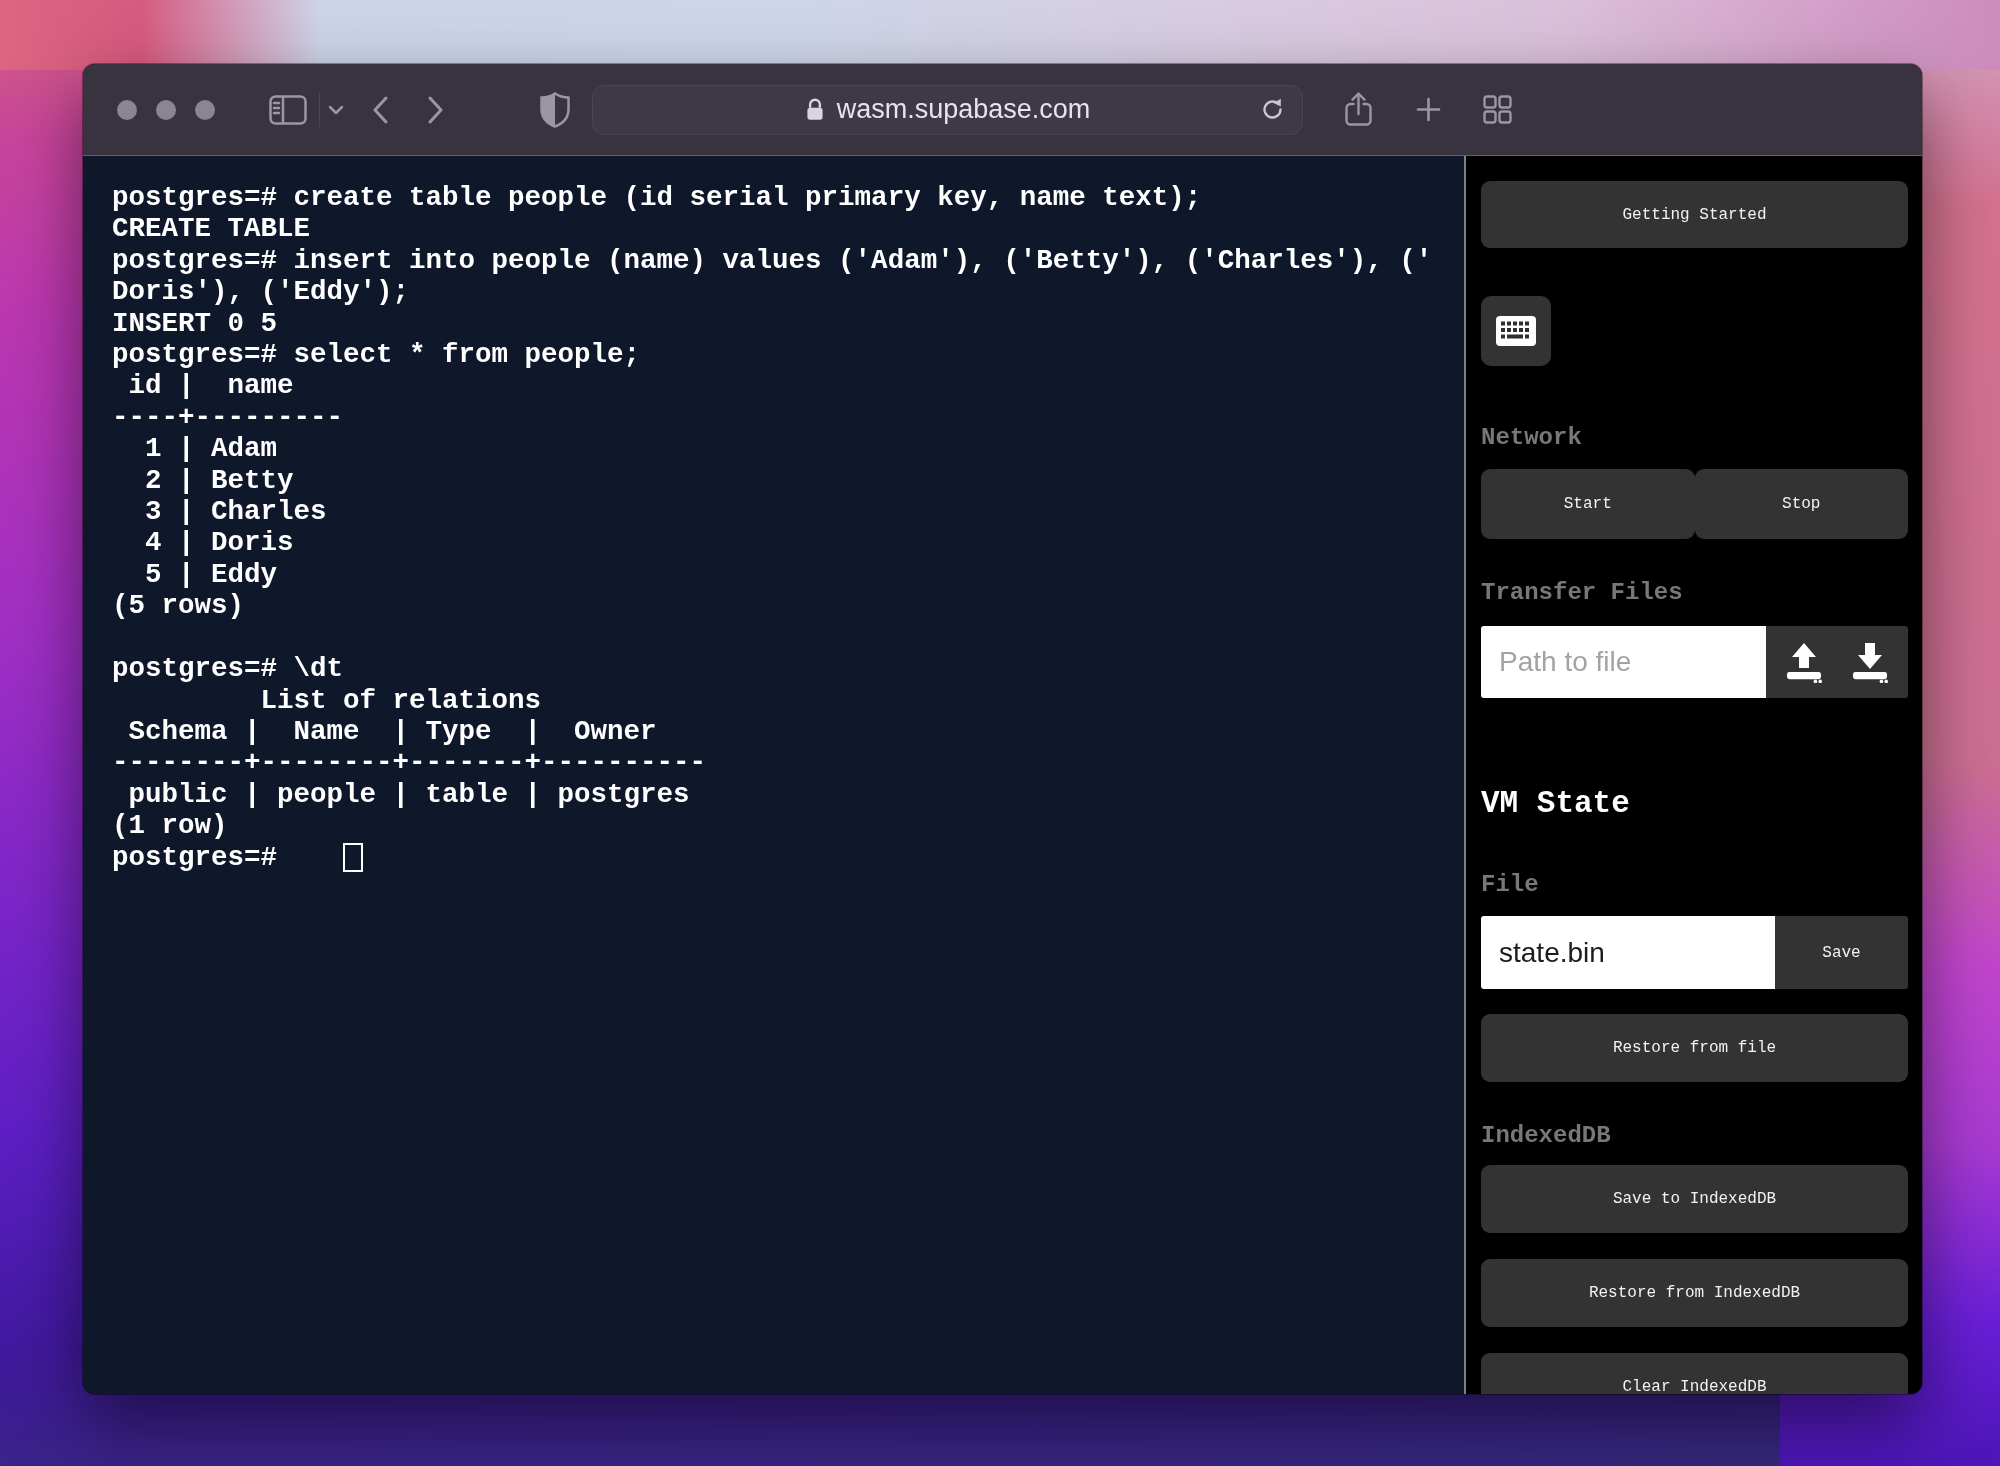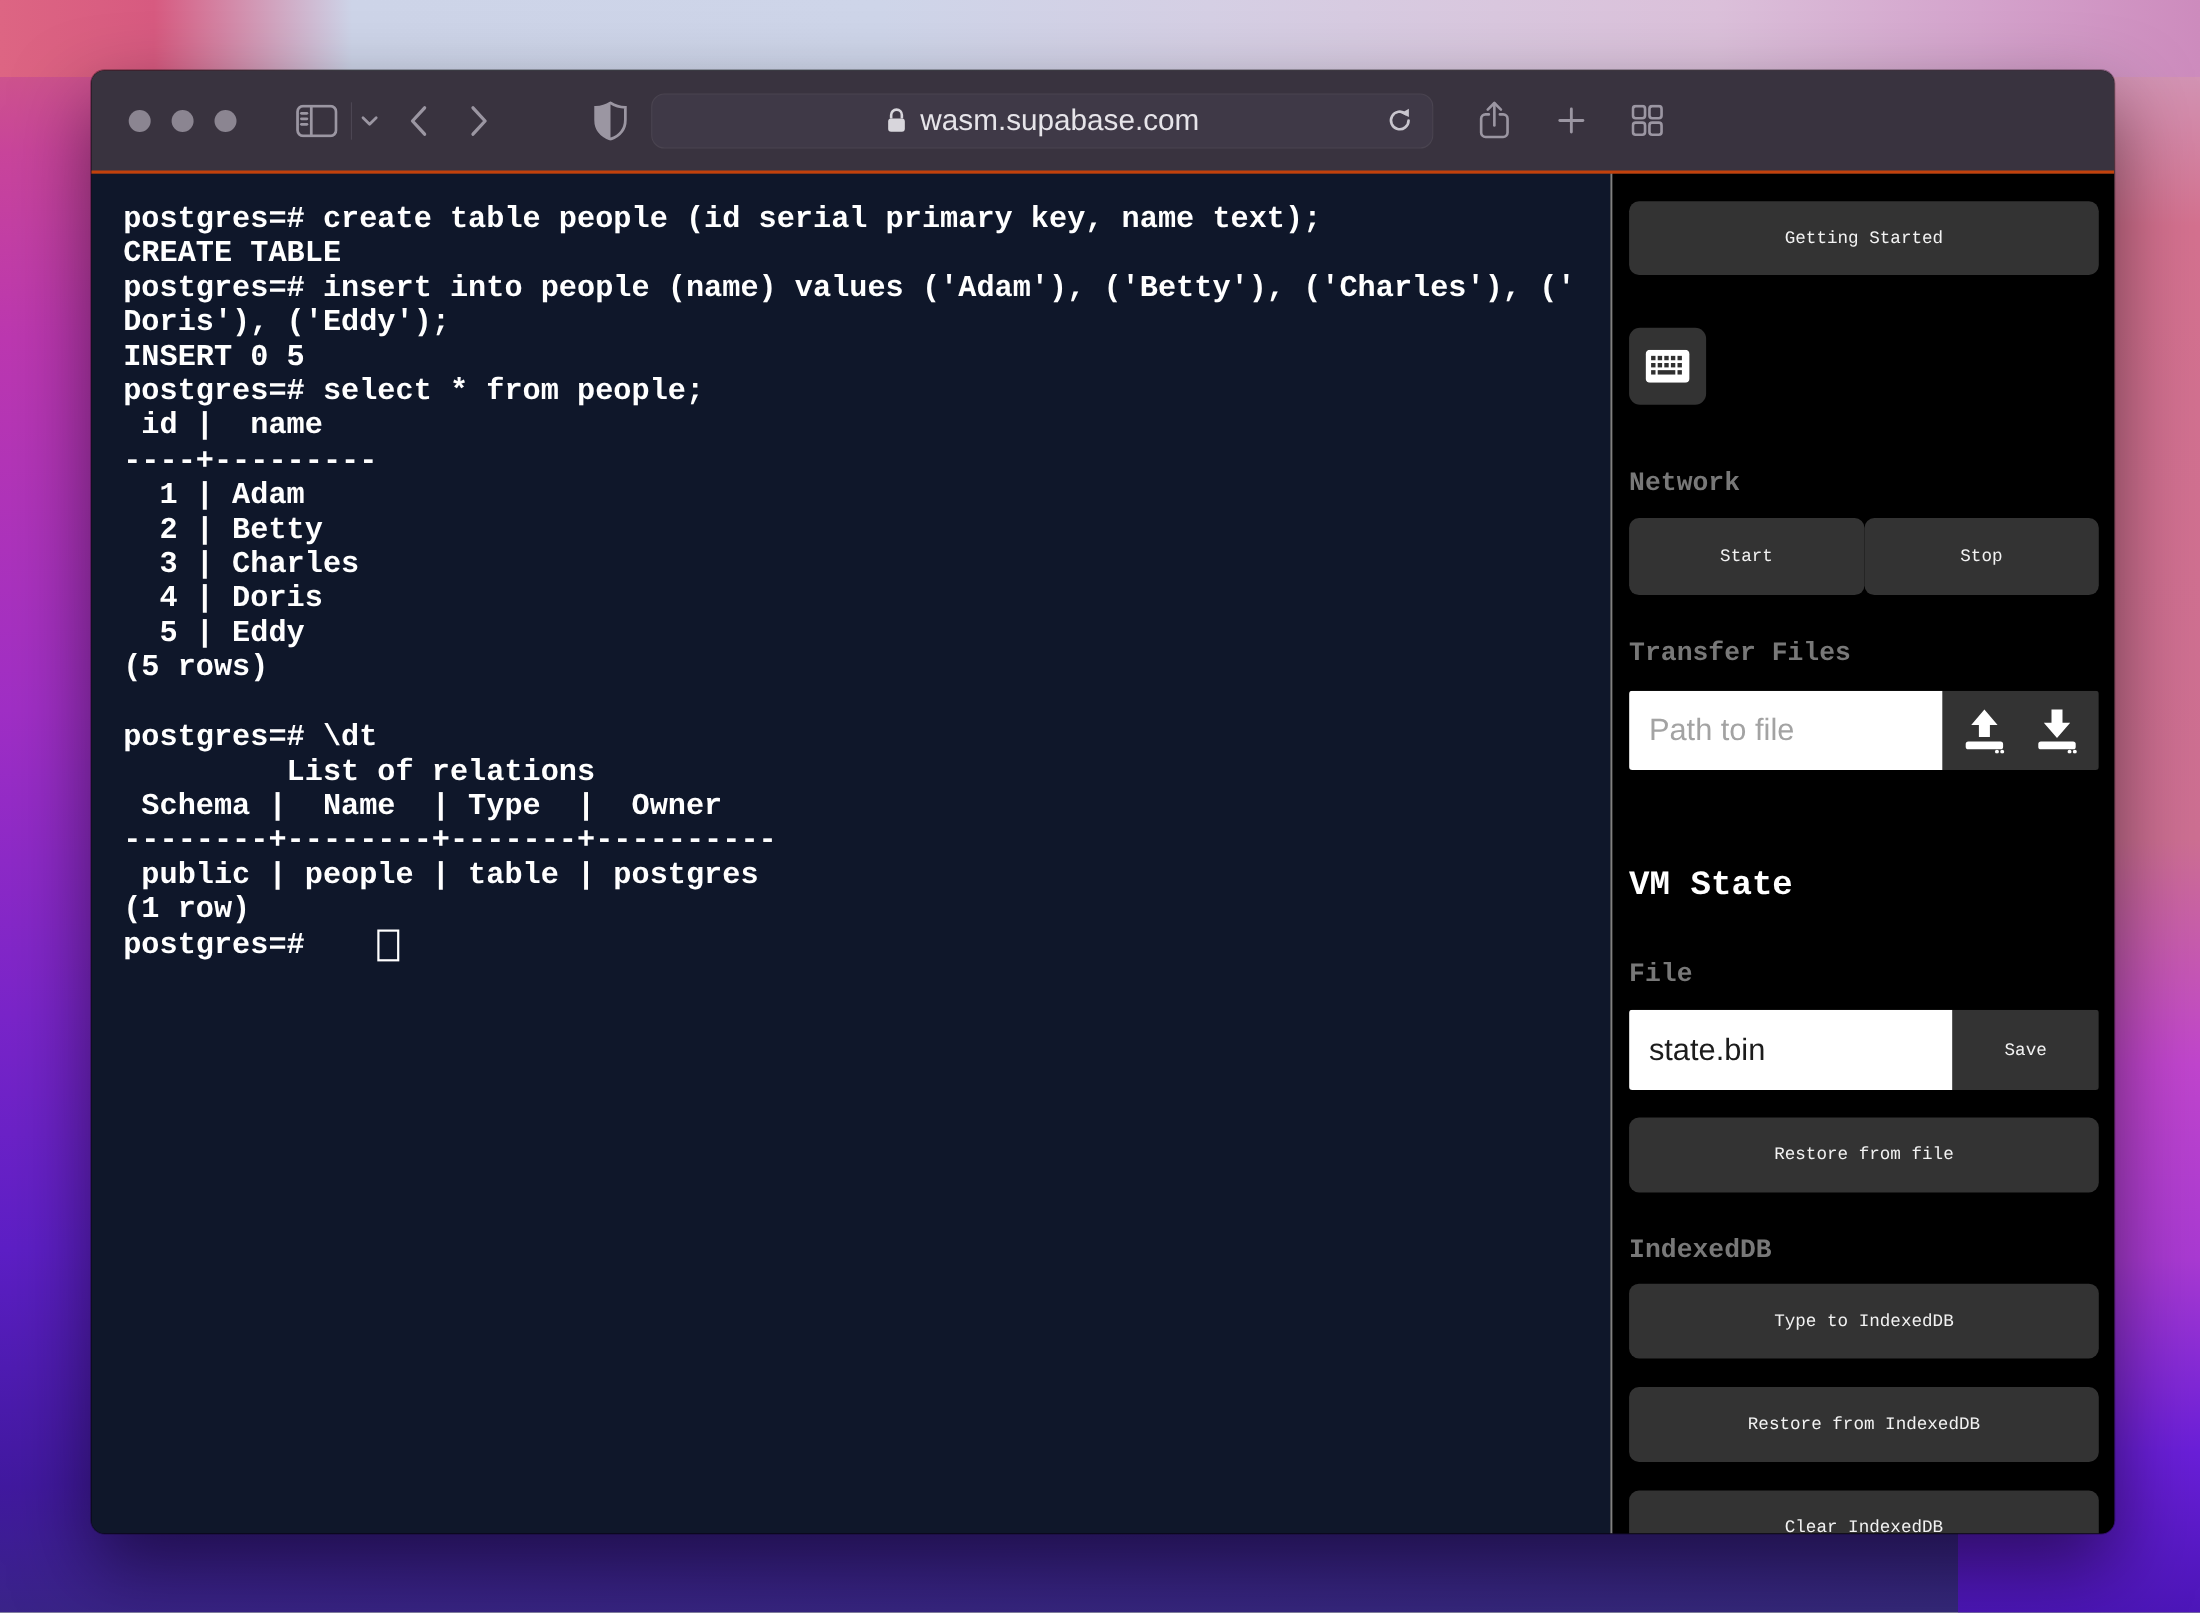--- a/index.html
+++ b/index.html
@@ -15,21 +15,21 @@
       linear-gradient(178deg,#d2617f 0%,#c9459b 9%,#bc38b0 20%,#a02fc5 42%,#7a25c9 60%,#5d1fc5 74%,#41199f 88%,#352a7a 100%);
   }
   .window{
     position:absolute;left:83px;top:64px;width:1839px;height:1330px;
     border-radius:12px;overflow:hidden;background:#000;
     box-shadow:0 30px 70px rgba(0,0,0,.5),0 0 0 1px rgba(0,0,0,.35);
     display:flex;flex-direction:column;
   }
   
   .titlebar{
-    height:91px;flex:0 0 91px;background:#39333f;border-bottom:3px solid #c2410c;
+    height:91px;flex:0 0 91px;background:#39333f;border-bottom:1px solid #c2410c;
     display:flex;align-items:center;color:#9b96a2;
   }
   .traffic{display:flex;gap:19px;margin-left:34px;}
   .traffic span{width:20px;height:20px;border-radius:50%;background:#8b8591;display:block;}
   .tb-icon{display:flex;align-items:center;justify-content:center;color:#9b96a2;background:none;border:none;padding:0;}
   .grp-sidebar{margin-left:54px;display:flex;align-items:center;}
   .sep{width:1px;height:34px;background:#4c4653;margin:0 8px 0 12px;}
   .nav-back{margin-left:28px;}
   .nav-fwd{margin-left:38px;}
   .shield{margin-left:96px;}
@@ -301,20 +301,20 @@
 
         <div class="lbl lbl-file">File</div>
         <div class="io-row file-row">
           <input type="text" value="state.bin" style="">
           <button class="sbtn save-btn">Save</button>
         </div>
 
         <button class="sbtn full-btn">Restore from file</button>
 
         <div class="lbl lbl-idb">IndexedDB</div>
-        <button class="sbtn full-btn idb1">Type to IndexedDB</button>
+        <button class="sbtn full-btn idb1">Save to IndexedDB</button>
         <button class="sbtn full-btn idb2">Restore from IndexedDB</button>
         <button class="sbtn full-btn idb3">Clear IndexedDB</button>
       </div>
     </div>
 
   </div>
 </div>
 
 </body></html>

